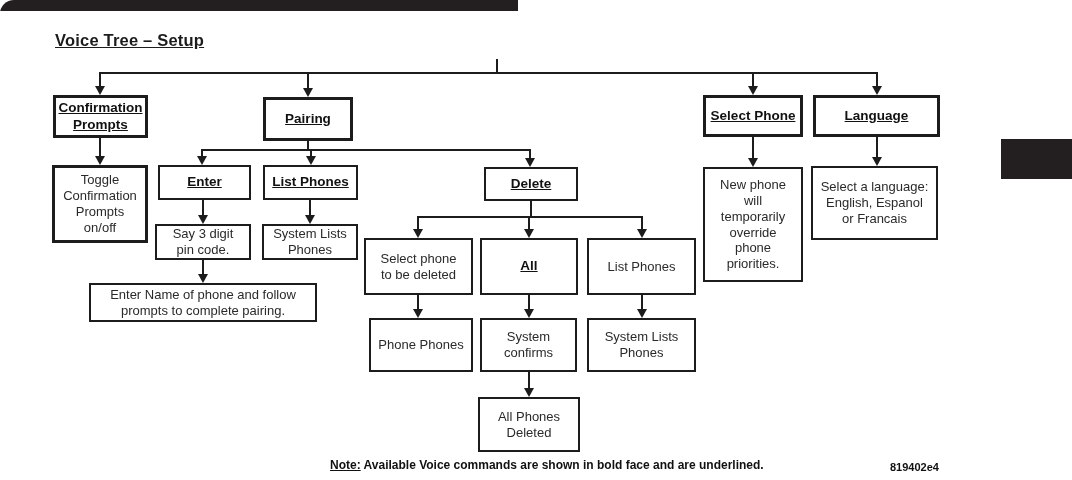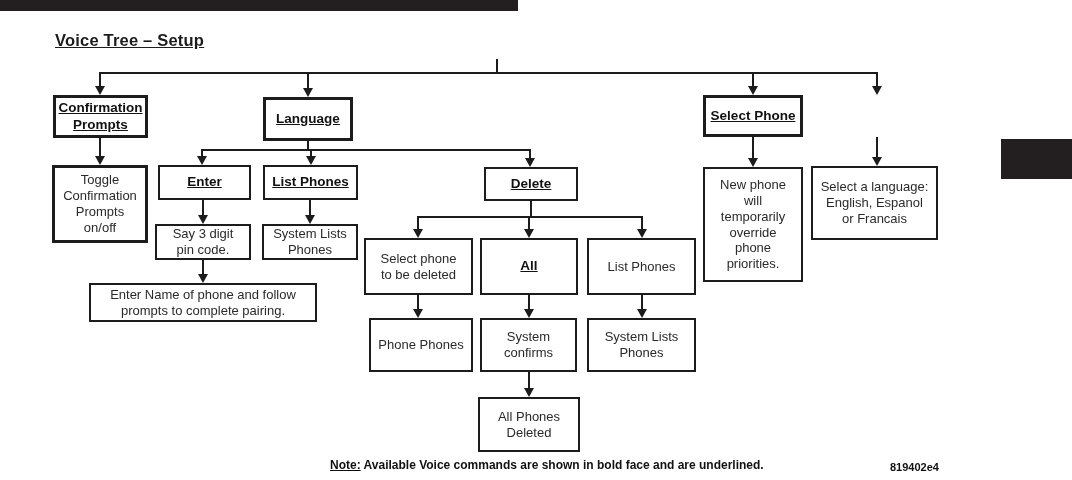--- a/index.html
+++ b/index.html
@@ -4,20 +4,21 @@
 <style>
   html, body { margin: 0; padding: 0; background: #fff; }
   #canvas {
     position: relative;
     width: 1072px;
     height: 480px;
     background: #ffffff;
     font-family: "Liberation Sans", sans-serif;
     color: #1c1c1c;
     overflow: hidden;
+    border-radius: 14px;
   }
   .scanbar { position: absolute; background: #231f20; }
 
   .diagram-title {
     position: absolute;
     left: 55px; top: 31px;
     font-size: 16.5px;
     font-weight: bold;
     text-decoration: underline;
     letter-spacing: 0.2px;
@@ -141,24 +142,27 @@
   <div class="arrowhead" style="left:748px;top:158px"></div>
   <div class="vline" style="left:876px;top:137px;height:20px"></div>
   <div class="arrowhead" style="left:872px;top:157px"></div>
 
 
   <div class="node b3" style="left:53px;top:95px;width:95px;height:43px">
     <span class="label cmd">Confirmation
 Prompts</span>
   </div>
   <div class="node b3" style="left:263px;top:97px;width:90px;height:44px">
-    <span class="label cmd">Language</span>
+    <span class="label cmd">Pairing</span>
   </div>
   <div class="node b3" style="left:703px;top:95px;width:100px;height:42px">
     <span class="label cmd">Select Phone</span>
+  </div>
+  <div class="node b3" style="left:813px;top:95px;width:127px;height:42px">
+    <span class="label cmd">Language</span>
   </div>
 
   <div class="node b3" style="left:52px;top:165px;width:96px;height:78px">
     <span class="label">Toggle
 Confirmation
 Prompts
 on/off</span>
   </div>
 
   <div class="node" style="left:158px;top:165px;width:93px;height:35px">

